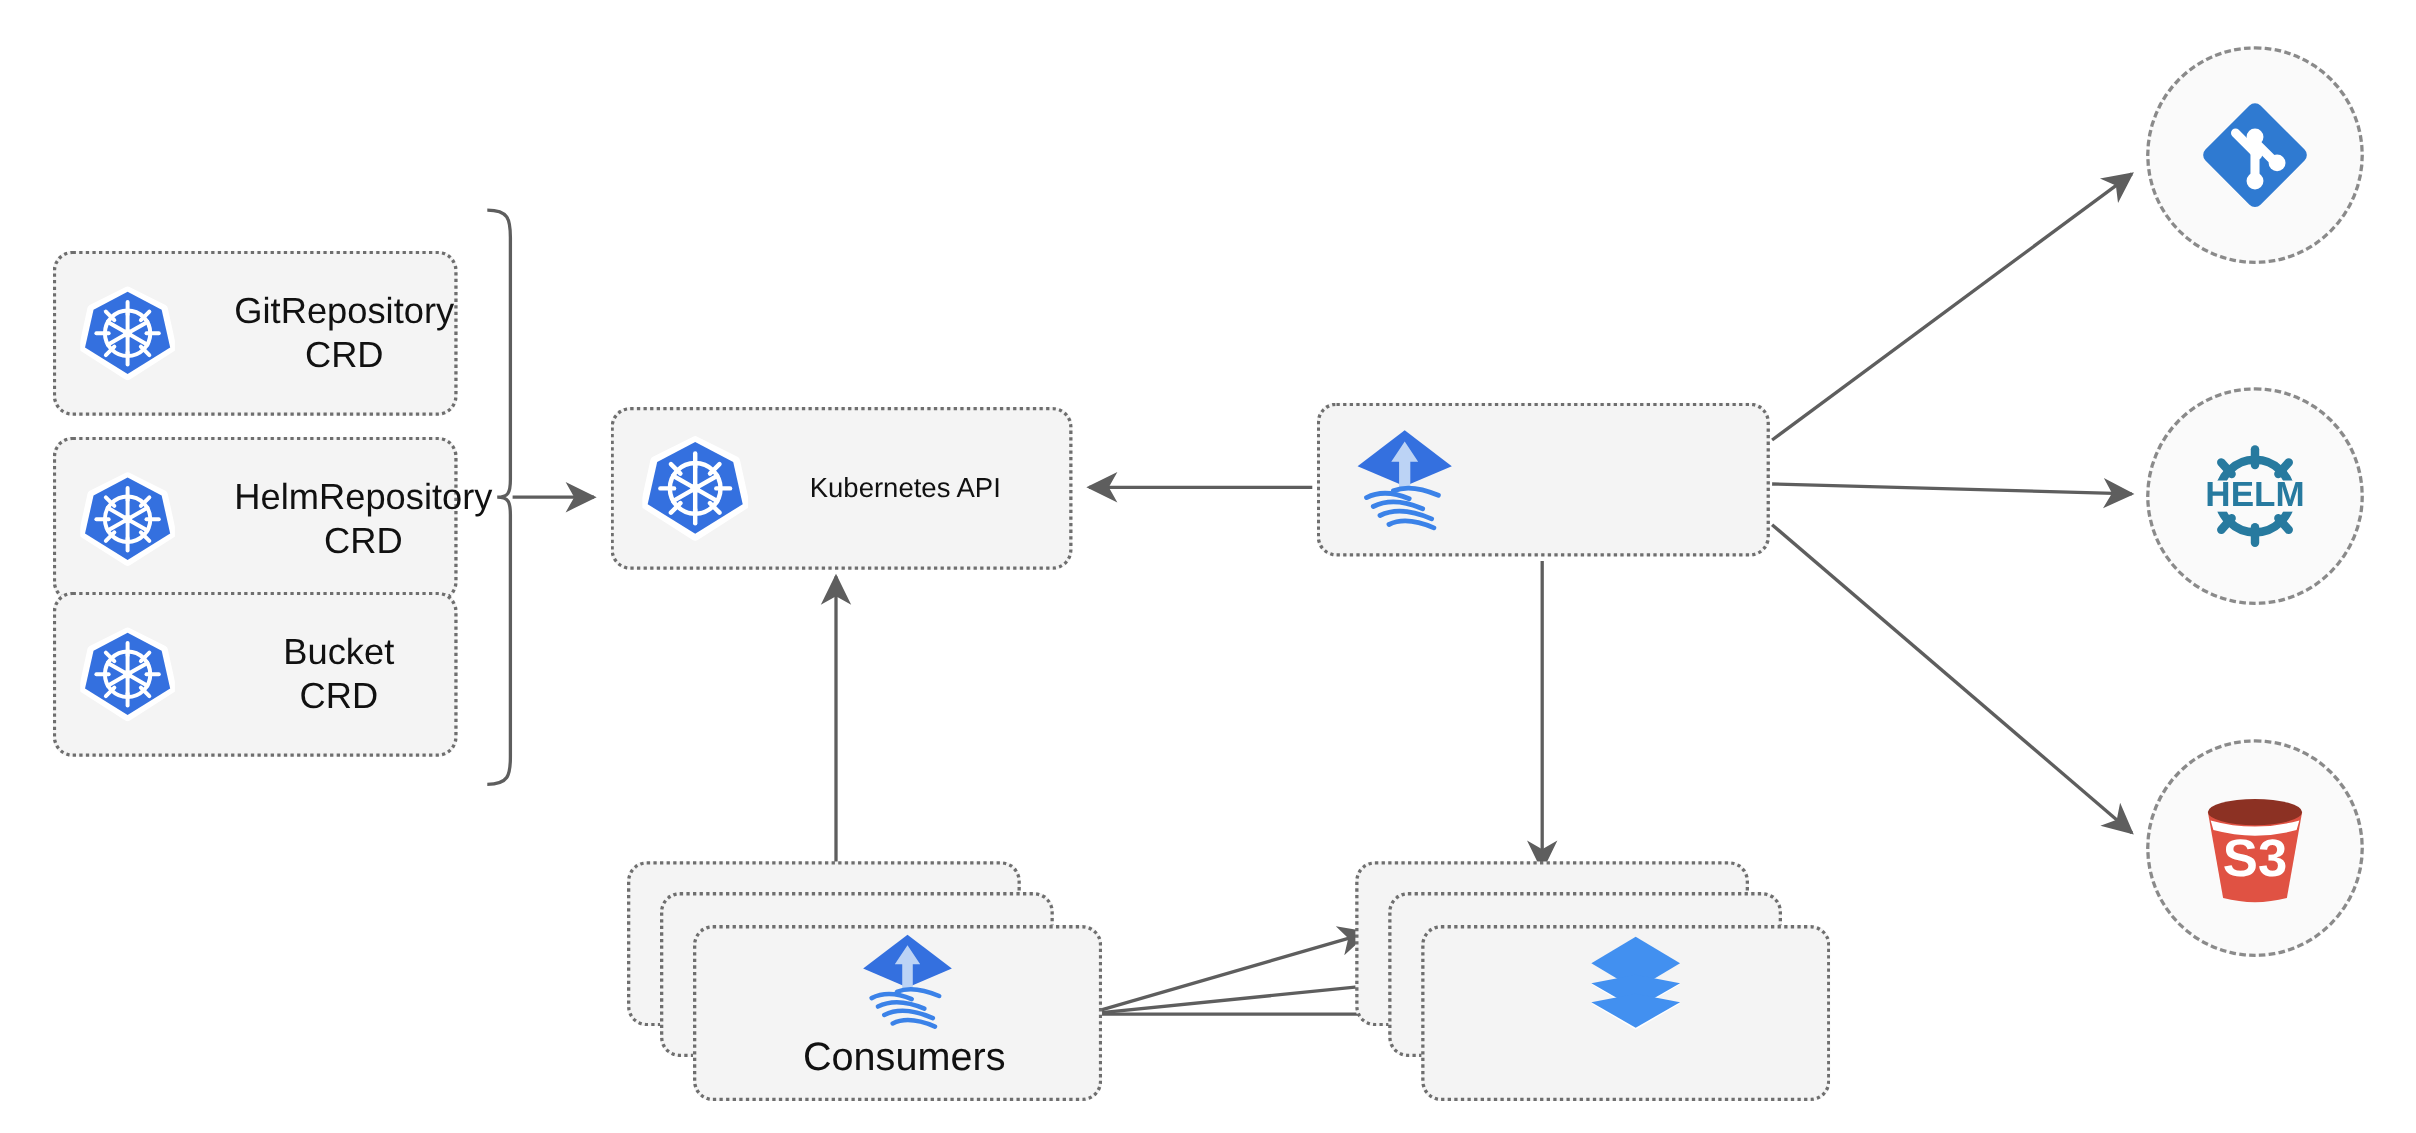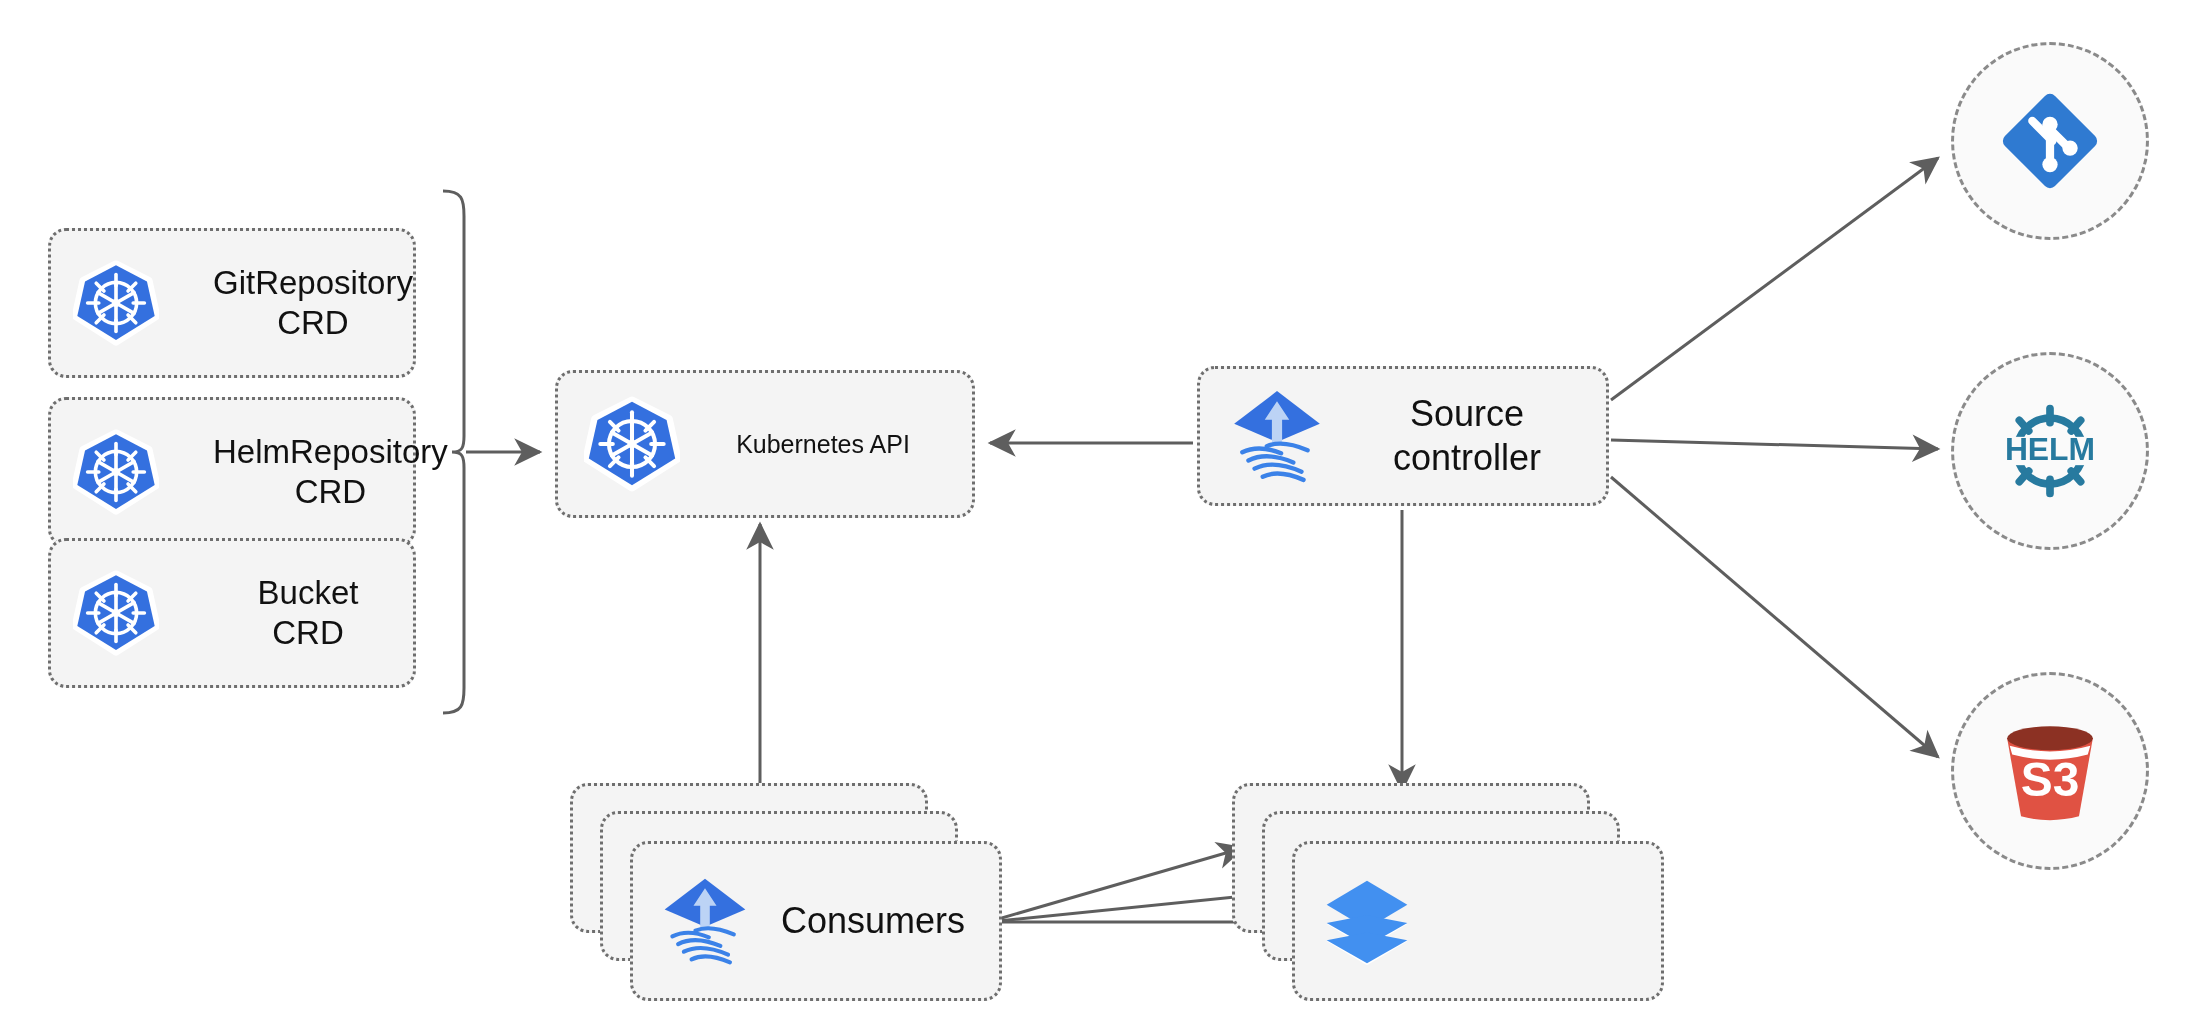--- a/index.html
+++ b/index.html
@@ -57,20 +57,21 @@
   #source-controller .label{font-size:36px;}
 
   
   .stack{position:absolute;}
   .stack .card{
     position:absolute;
     box-sizing:border-box;
     background:#f4f4f4;
     border:3px dotted #6e6e6e;
     border-radius:18px;
+    flex-direction:column;
   }
   .stack .card.c3{left:0px;  top:0px;  width:358px;height:150px;}
   .stack .card.c2{left:30px; top:28px; width:358px;height:150px;}
   .stack .card.c1{left:60px; top:58px; width:372px;height:160px;
                   display:flex;align-items:center;justify-content:flex-start;padding-left:24px;}
   .stack .card.c1 .ico{flex:0 0 auto;width:96px;height:96px;margin-right:6px;
                        display:flex;align-items:center;justify-content:center;}
   .stack .card.c1 .label{flex:1;text-align:center;color:#111;font-size:36px;padding-right:12px;}
 
   #consumers{left:570px;top:783px;}
@@ -252,22 +253,20 @@
         <path d="M50,16 L62,34 L55,34 L55,58 L45,58 L45,34 L38,34 Z" fill="#bcd3f5"></path>
         <g stroke="#3b82e8" stroke-width="4.3" fill="none" stroke-linecap="round">
           <path d="M16,66 C28,60 42,62 54,67"></path>
           <path d="M22,74 C36,67 52,70 66,76"></path>
           <path d="M28,82 C42,75 58,78 74,85"></path>
           <path d="M36,90 C48,84 62,87 76,93"></path>
           <path d="M40,60 C52,55 66,58 80,64"></path>
         </g>
       </svg>
     </span>
-    <span class="label">Source
-controller</span>
   </div>
 
   <div class="stack" id="consumers">
     <div class="card c3"></div>
     <div class="card c2"></div>
     <div class="card c1">
       <span class="ico">
         <svg viewBox="0 0 100 100" width="100%" height="100%">
           <polygon points="50,6 92,38 50,56 8,38" fill="#3470df"></polygon>
           <path d="M50,16 L62,34 L55,34 L55,58 L45,58 L45,34 L38,34 Z" fill="#bcd3f5"></path>

